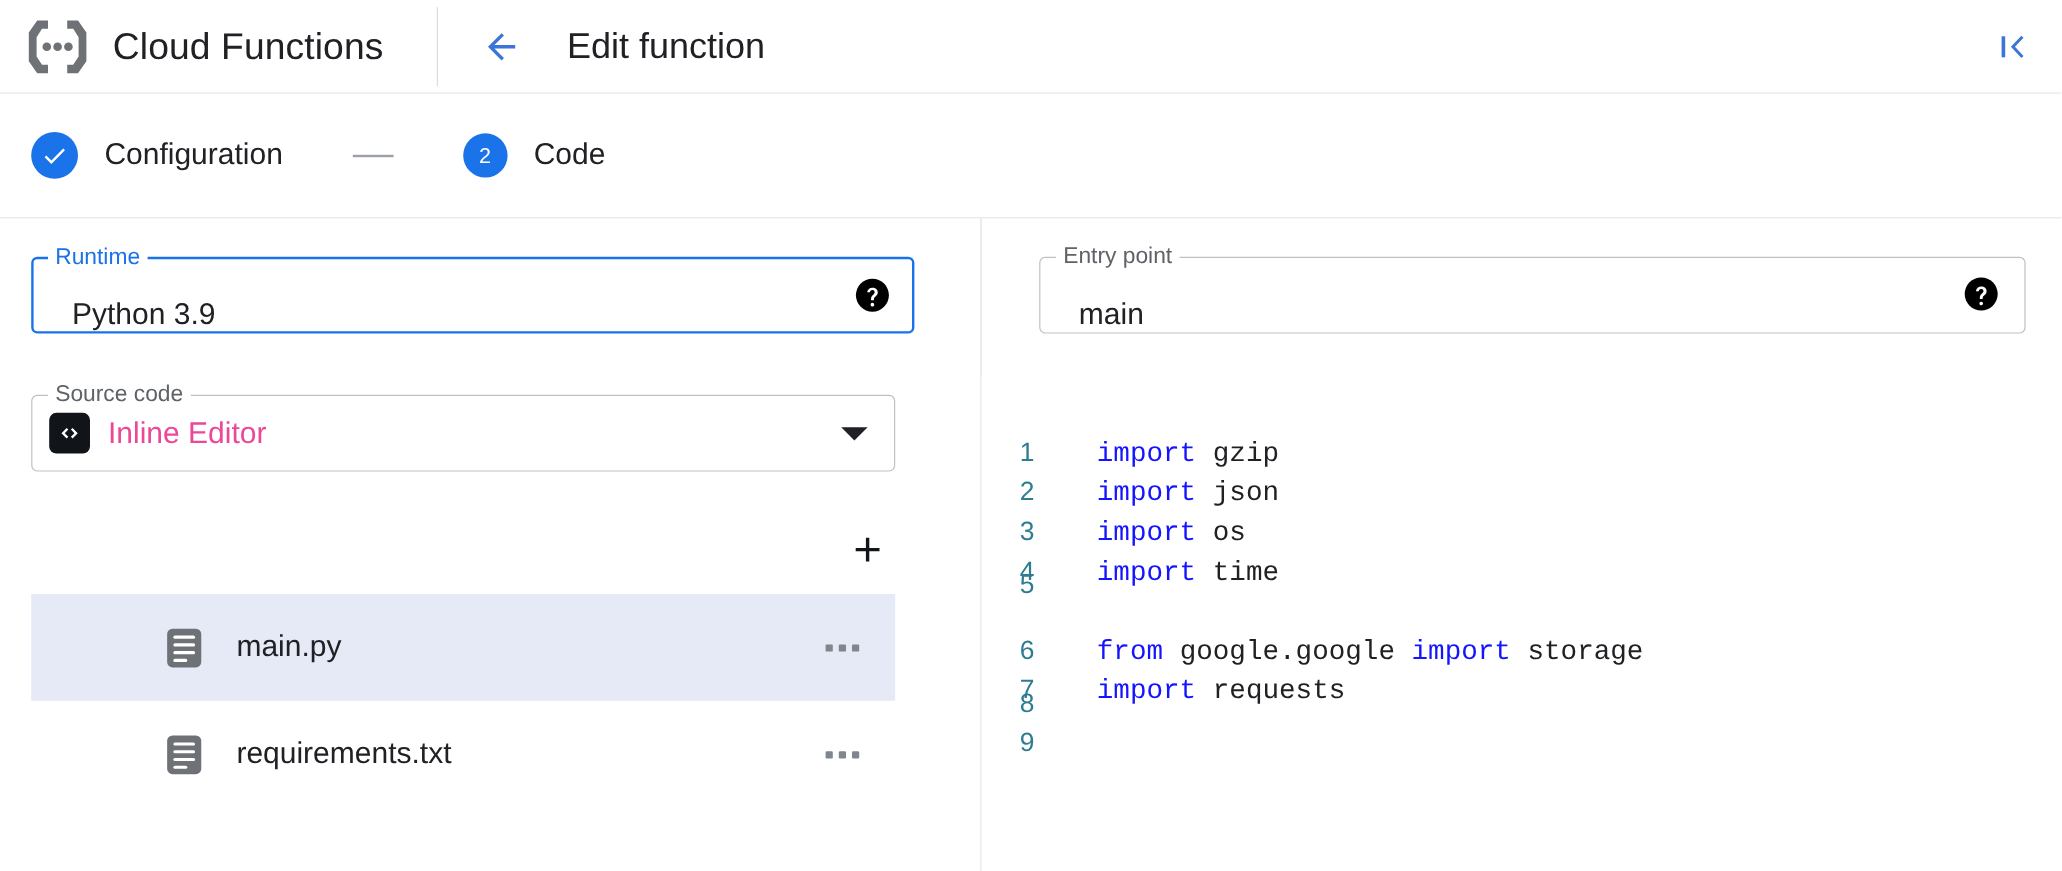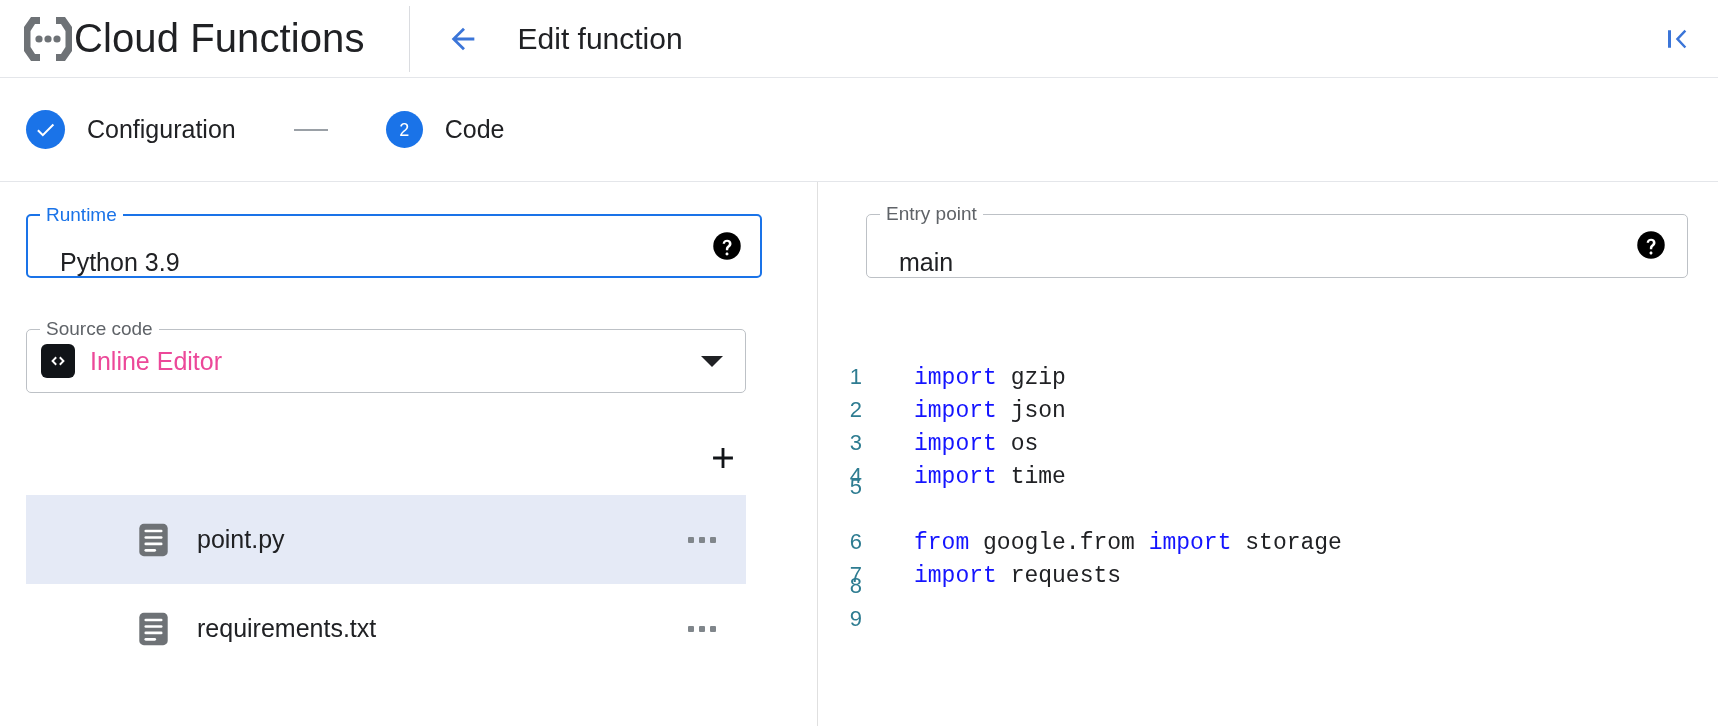--- a/index.html
+++ b/index.html
@@ -33,23 +33,24 @@
     padding-left: 22px;
     height: 100%;
   }
   .brand-logo {
     width: 52px;
     height: 52px;
     flex: 0 0 52px;
     display: block;
   }
   .brand-title {
-    font-size: 40px;
+    font-size: 31px;
     font-weight: 400;
     color: #202124;
+    margin-left: 20px;
     letter-spacing: 0.1px;
     white-space: nowrap;
   }
   .header-divider {
     width: 1px;
     height: 66px;
     background: #dadce0;
     margin-left: 44px;
   }
   .back-btn {
@@ -452,21 +453,21 @@
     <div class="file-list">
 
       <div class="file-row selected">
         <svg class="file-icon" viewBox="0 0 24 26">
           <rect x="1" y="0.5" width="22" height="25" rx="3.5" fill="#6e7276"></rect>
           <rect x="5" y="5" width="14" height="2" rx="1" fill="#ffffff"></rect>
           <rect x="5" y="10" width="14" height="2" rx="1" fill="#ffffff"></rect>
           <rect x="5" y="15" width="14" height="2" rx="1" fill="#ffffff"></rect>
           <rect x="5" y="20" width="9" height="2" rx="1" fill="#ffffff"></rect>
         </svg>
-        <span class="file-name">point.py</span>
+        <span class="file-name">main.py</span>
         <span class="file-more">
           <span></span>
             <span></span>
             <span></span>
         </span>
       </div>
 
       <div class="file-row">
         <svg class="file-icon" viewBox="0 0 24 26">
           <rect x="1" y="0.5" width="22" height="25" rx="3.5" fill="#6e7276"></rect>
@@ -500,20 +501,20 @@
         </svg>
       </div>
     </div>
 
     <div class="editor" id="editor" style="top:130px;">
         <div class="code-line"><span class="line-no">1</span><span class="line-code"><span class="kw">import</span><span> gzip</span></span></div>
         <div class="code-line"><span class="line-no">2</span><span class="line-code"><span class="kw">import</span><span> json</span></span></div>
         <div class="code-line"><span class="line-no">3</span><span class="line-code"><span class="kw">import</span><span> os</span></span></div>
         <div class="code-line"><span class="line-no">4</span><span class="line-code"><span class="kw">import</span><span> time</span></span></div>
         <div class="code-line"><span class="line-no">5</span><span class="line-code"></span></div>
-        <div class="code-line"><span class="line-no">6</span><span class="line-code"><span class="kw">from</span><span> google.from </span><span class="kw">import</span><span> storage</span></span></div>
+        <div class="code-line"><span class="line-no">6</span><span class="line-code"><span class="kw">from</span><span> google.google </span><span class="kw">import</span><span> storage</span></span></div>
         <div class="code-line"><span class="line-no">7</span><span class="line-code"><span class="kw">import</span><span> requests</span></span></div>
         <div class="code-line"><span class="line-no">8</span><span class="line-code"></span></div>
         <div class="code-line"><span class="line-no">9</span><span class="line-code"></span></div>
       </div>
 
   </div>
 </div>
 
 </body></html>

